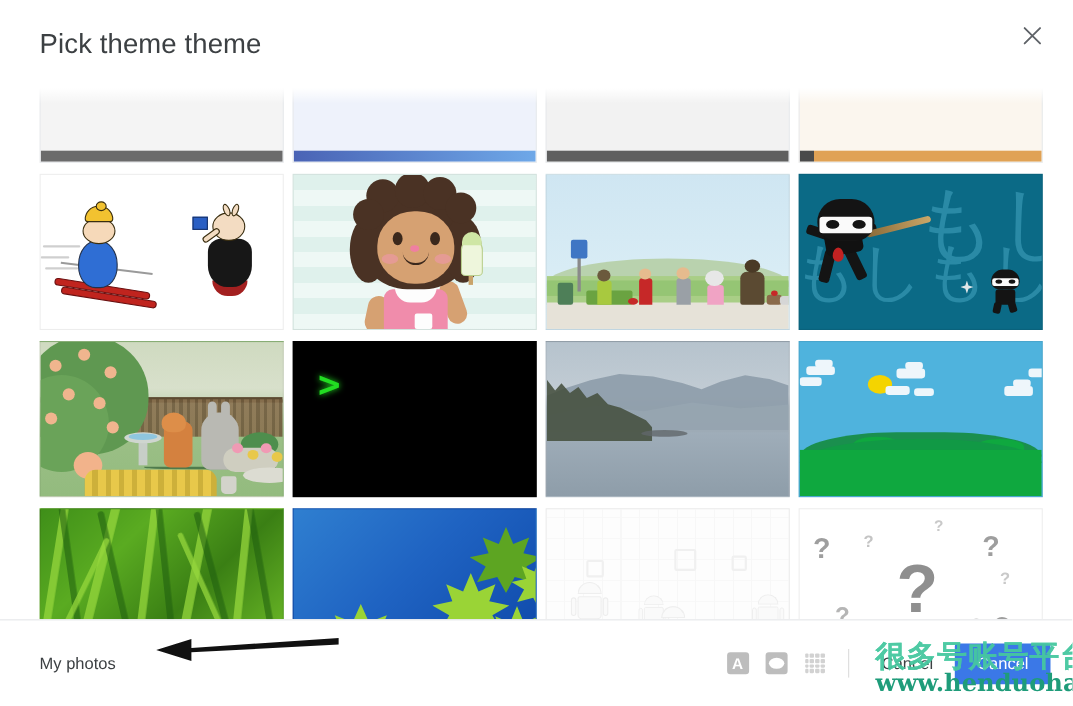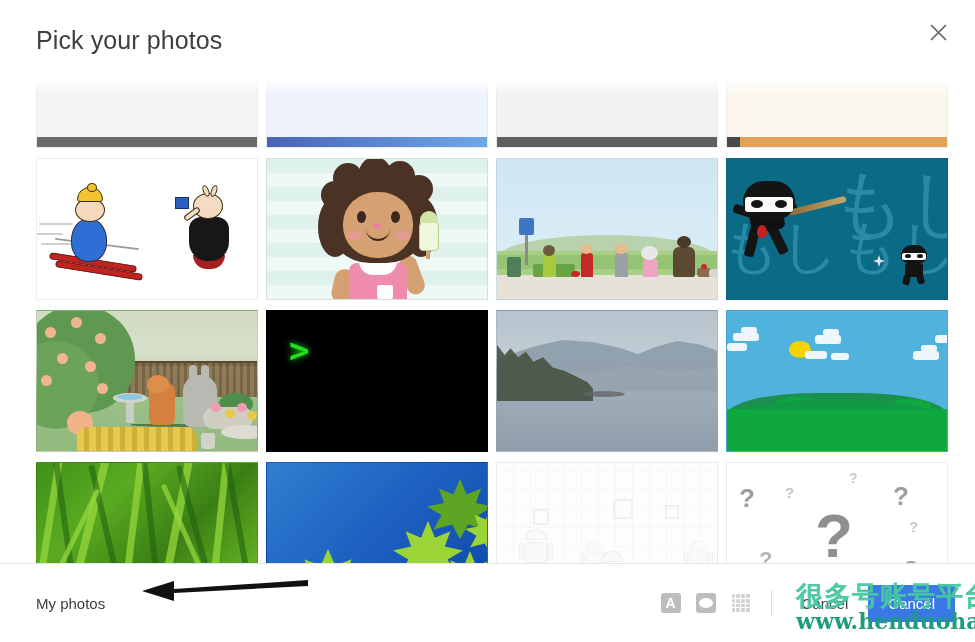--- a/index.html
+++ b/index.html
@@ -283,21 +283,21 @@
     font-family:"DejaVu Serif", serif; white-space:nowrap;
     z-index:40; pointer-events:none;
   }
 </style>
 </head>
 <body>
 
 <div class="dialog">
 
   <div class="header">
-    <div class="header-title">Pick your photos</div>
+    <div class="header-title">Pick theme theme</div>
     <div class="close-btn">
       <svg width="17" height="17" viewBox="0 0 17 17" aria-hidden="true">
         <path d="M1.5 1.5 L15.5 15.5 M15.5 1.5 L1.5 15.5" stroke="#5f6368" stroke-width="1.7" fill="none" stroke-linecap="round"></path>
       </svg>
     </div>
   </div>
 
   <div class="body">
     <div class="fade-top"></div>
 

